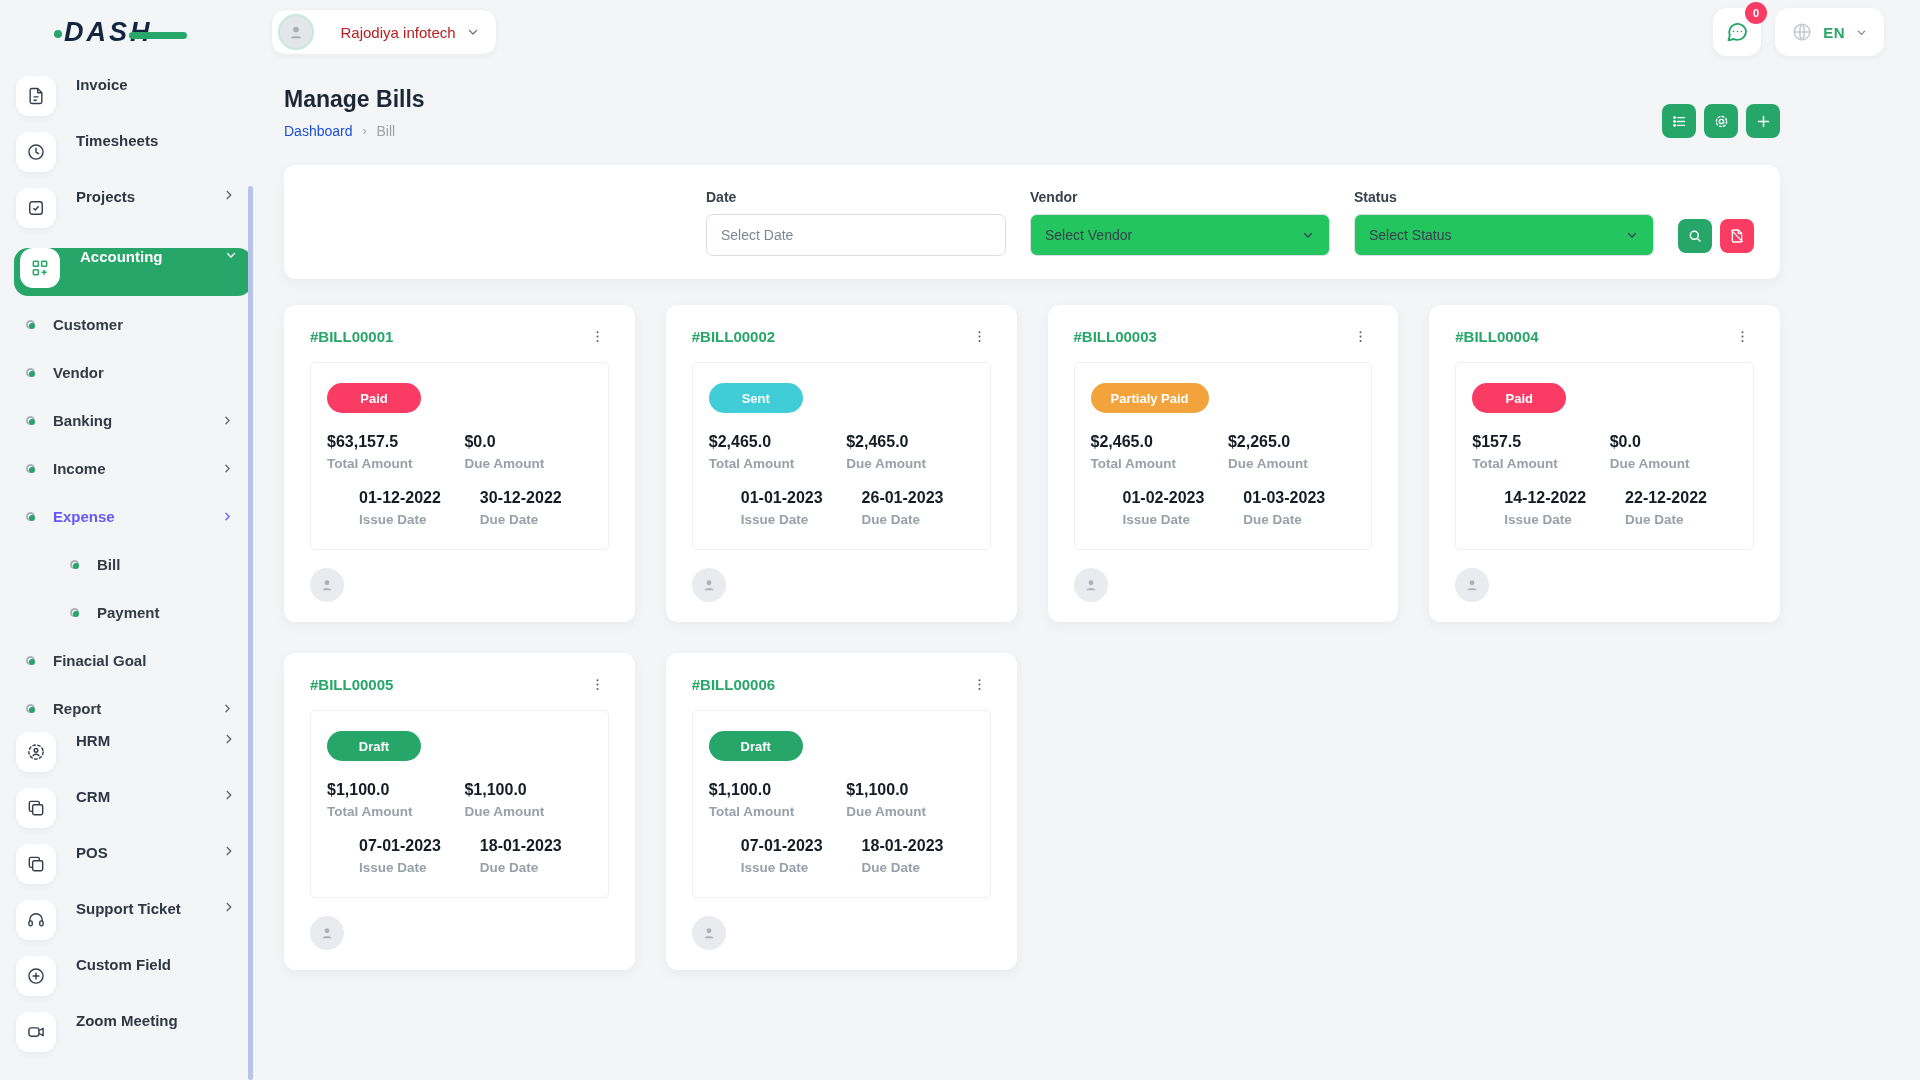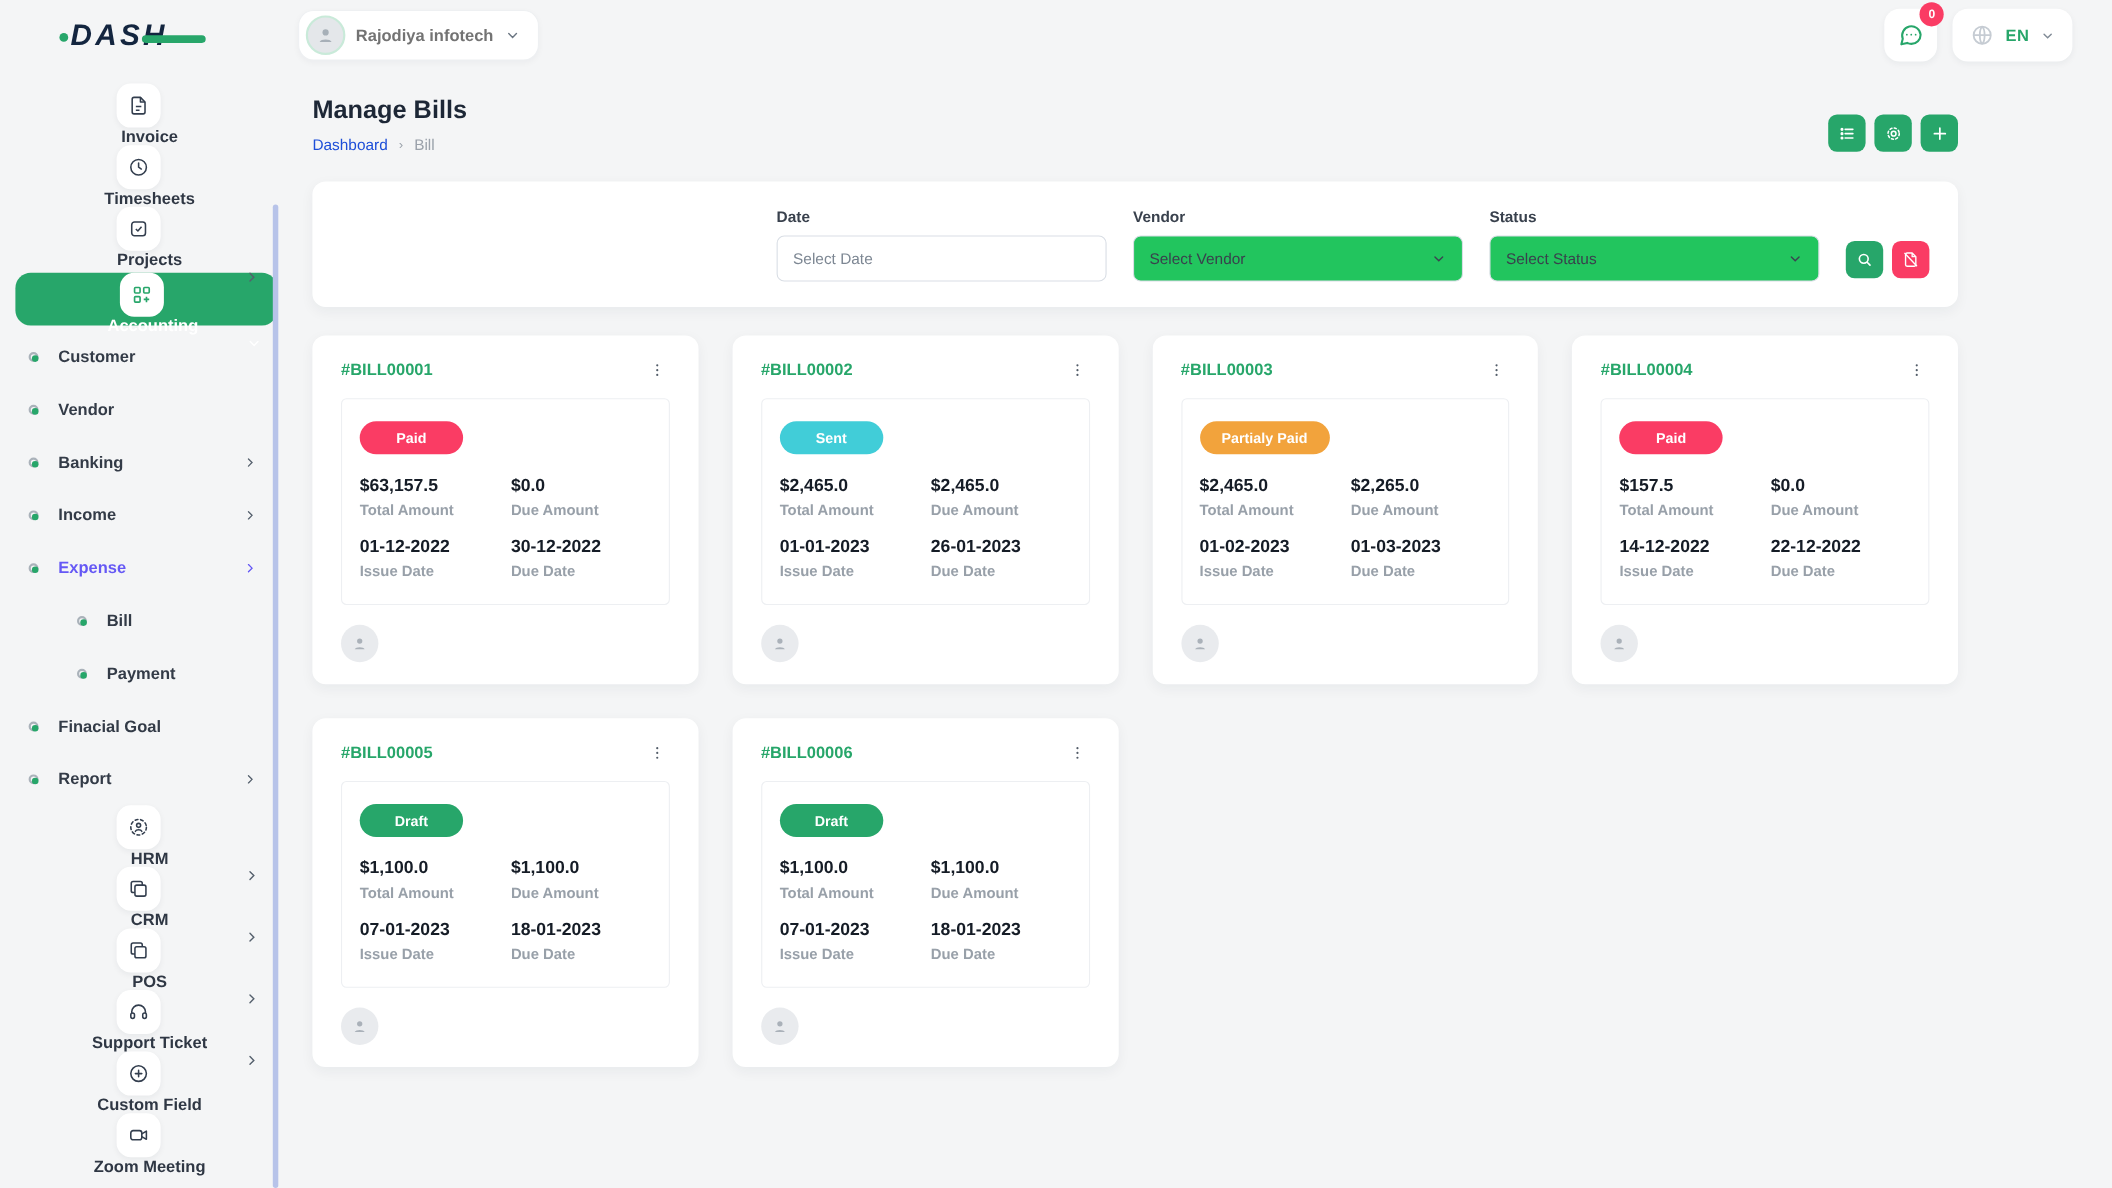--- a/index.html
+++ b/index.html
@@ -11,35 +11,35 @@
   .topbar { height:64px; display:flex; align-items:center; padding:0 36px 0 64px; }
   .logo { position:relative; display:flex; align-items:center; }
   .logo-text { font-size:27px; font-weight:800; letter-spacing:3px; color:#13253f; font-style:italic; }
   .logo-dot { position:absolute; left:-10px; top:13px; width:8px; height:8px; border-radius:50%; background:#27a66a; }
   .logo-bar { position:absolute; right:-34px; top:15px; width:58px; height:7px; border-radius:4px; background:#27a66a; }
   .user-chip { margin-left:118px; background:#fff; border:1px solid #eef0f2; border-radius:14px;
     height:46px; display:flex; align-items:center; gap:10px; padding:0 16px 0 6px; cursor:pointer;
     box-shadow:0 2px 6px rgba(20,30,50,.04); }
   .chip-avatar { width:36px; height:36px; border-radius:50%; background:#e4e7ea; border:2px solid #c9ead9;
     display:flex; align-items:center; justify-content:center; color:#a7b0b8; }
-  .user-chip .name { font-size:15px; font-weight:700; color:#737373; }
+  .user-chip .name { font-size:15px; font-weight:400; color:#b91c1c;margin-left:17px; }
   .topbar-right { margin-left:auto; display:flex; align-items:center; gap:14px; }
   .notif-btn { position:relative; width:48px; height:48px; background:#fff; border-radius:14px;
     display:flex; align-items:center; justify-content:center; box-shadow:0 2px 6px rgba(20,30,50,.05); cursor:pointer; }
   .notif-badge { position:absolute; top:-6px; right:-6px; min-width:22px; height:22px; border-radius:50%;
     background:#fa3c64; color:#fff; font-size:11px; font-weight:700; display:flex; align-items:center; justify-content:center; }
   .lang-btn { height:48px; background:#fff; border-radius:14px; display:flex; align-items:center; gap:10px;
     padding:0 16px; box-shadow:0 2px 6px rgba(20,30,50,.05); cursor:pointer; }
   .lang-btn .lang { color:#27a66a; font-size:15px; font-weight:700; letter-spacing:.5px; }
 
   
   .sidebar { position:fixed; left:0; top:64px; bottom:0; width:262px; padding:12px 0 0 0; overflow:hidden; }
   .side-scrollthumb { position:fixed; left:248px; top:186px; width:5px; height:calc(1080px - 186px);
     background:#b7c3e9; border-radius:3px; }
-  .s-item { display:flex; align-items:center; height:56px; padding:0 26px 0 16px; cursor:pointer;flex-direction:column; }
+  .s-item { display:flex; height:56px; padding:0 26px 0 16px; cursor:pointer; }
   .s-item .ibox { width:40px; height:40px; border-radius:13px; background:#fff; color:#333e4e;
     display:flex; align-items:center; justify-content:center; box-shadow:0 2px 6px rgba(20,30,50,.06); flex:0 0 auto; }
   .s-item .lbl { margin-left:20px; font-size:15px; font-weight:600; color:#2f3744; }
   .s-item .chev { margin-left:auto; color:#55606d; display:flex; }
   .s-item.active-main { background:#27a66a; border-radius:14px; margin:4px 10px 4px 14px; height:48px; padding:0 14px 0 6px; }
   .s-item.active-main .lbl { color:#fff; }
   .s-item.active-main .chev { color:#fff; }
   .s-item.active-main .ibox { color:#27a66a; box-shadow:none; }
   .s-sub { display:flex; align-items:center; height:48px; padding:0 28px 0 26px; cursor:pointer; }
   .s-sub .dot { width:9px; height:9px; border-radius:50%; border:2px solid #aab2ba; position:relative; flex:0 0 auto; }
@@ -84,21 +84,21 @@
   .card { background:#fff; border-radius:12px; box-shadow:0 4px 12px rgba(25,35,60,.05); padding:22px 26px 20px; }
   .card-top { display:flex; align-items:center; justify-content:space-between; }
   .bill-id { font-size:15px; font-weight:700; color:#27a66a; cursor:pointer; }
   .kebab { color:#525c68; cursor:pointer; padding:2px 4px; }
   .card-box { margin-top:16px; border:1px solid #edeff2; border-radius:5px; padding:20px 16px 22px; }
   .pill { display:inline-flex; align-items:center; justify-content:center; min-width:94px; height:30px;
     padding:0 20px; border-radius:16px; color:#fff; font-size:13px; font-weight:600; }
   .vals { display:grid; grid-template-columns:1.08fr 1fr; margin-top:20px; }
   .vals .amt { font-size:16px; font-weight:700; color:#151c26; }
   .vals .cap { font-size:13.5px; color:#98a0a9; margin-top:5px;font-weight:bold; }
-  .vals + .vals { margin-top:18px; }
+  .vals + .vals { margin-top:18px;margin-left:32px; }
   .card-avatar { margin-top:18px; width:34px; height:34px; border-radius:50%; background:#e9ebee;
     display:flex; align-items:center; justify-content:center; color:#aab1b9; }
 
   svg { display:block; }
 </style>
 </head>
 <body>
 
 <div class="topbar">
   <div class="logo">

